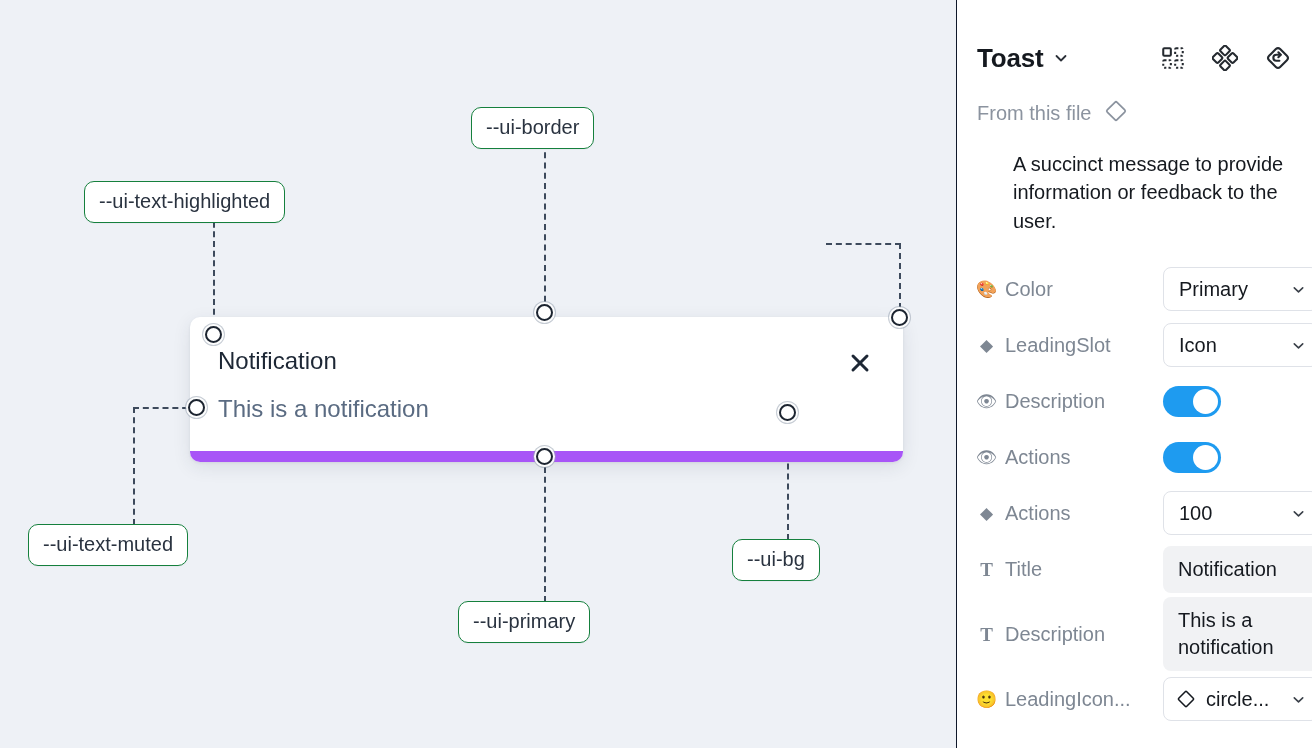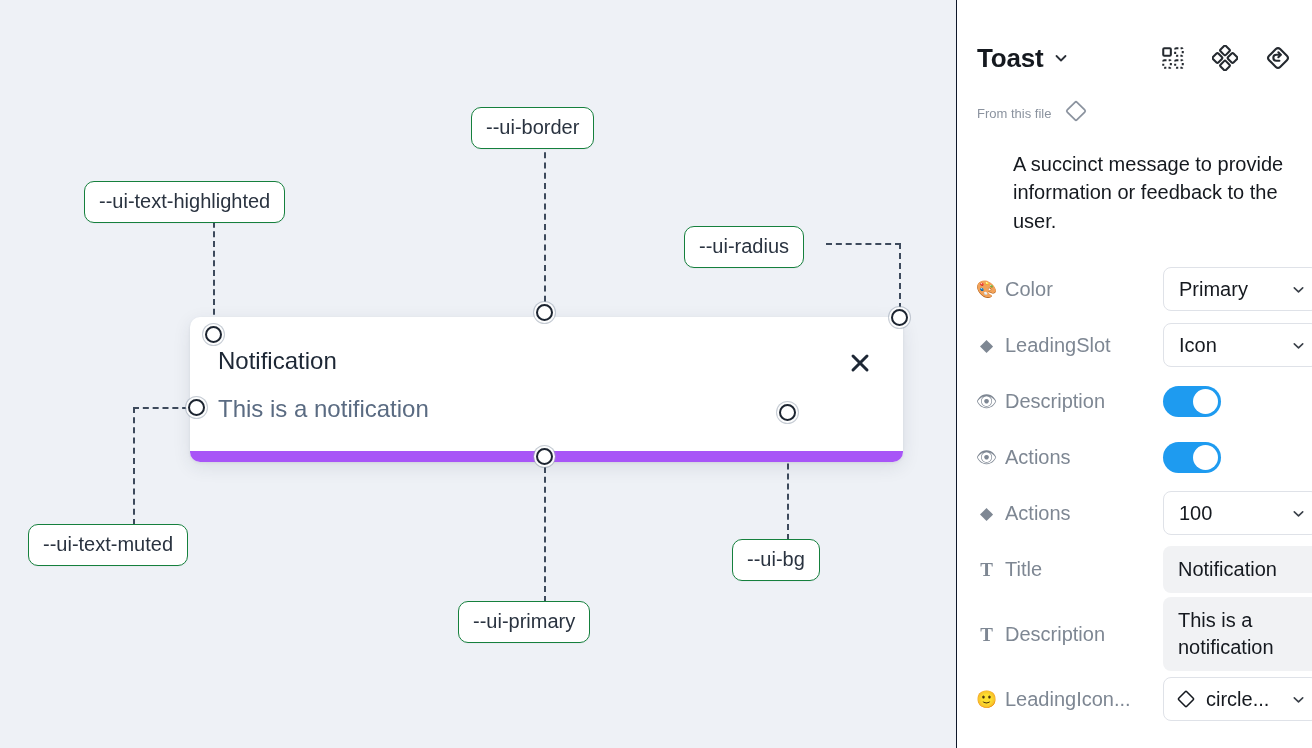--- a/index.html
+++ b/index.html
@@ -105,21 +105,21 @@
     letter-spacing: -0.2px;
   }
   .chev-title { margin-left: 10px; color: #2b3038; display:flex; align-items:center; }
   .head-icons { margin-left: auto; display: flex; align-items: center; gap: 26px; }
   .head-icons > span { display: flex; align-items: center; color: #24292f; cursor: pointer; }
 
   .from-file {
     display: flex; align-items: center; gap: 12px;
     margin-top: 14px;
   }
-  .from-file-label { font-size: 13px; color: #8b939f; }
+  .from-file-label { font-size: 20px; color: #8b939f; }
   .desc-block {
     margin-top: 22px;
     font-size: 20px;
     line-height: 1.42;
     color: #15191f;
     margin-left: 36px;
   }
 
   .props { margin-top: 26px; }
   .prop-row {
@@ -212,21 +212,20 @@
     <div class="handle" style="left:536px; top:304px;"></div>
     <div class="handle" style="left:891px; top:309px;"></div>
     <div class="handle" style="left:188px; top:399px;"></div>
     <div class="handle" style="left:779px; top:404px;"></div>
     <div class="handle" style="left:536px; top:448px;"></div>
 
     <div class="pill" style="left:471px; top:107px;">--ui-border</div>
 
     <div class="pill" style="left:84px; top:181px;">--ui-text-highlighted</div>
 
-    <div class="pill" style="left:684px; top:226px;">--ui-radius</div>
 
     <div class="pill" style="left:28px; top:524px;">--ui-text-muted</div>
 
     <div class="pill" style="left:732px; top:539px;">--ui-bg</div>
 
     <div class="pill" style="left:458px; top:601px;">--ui-primary</div>
   </div>
 
   <div class="panel">
 

